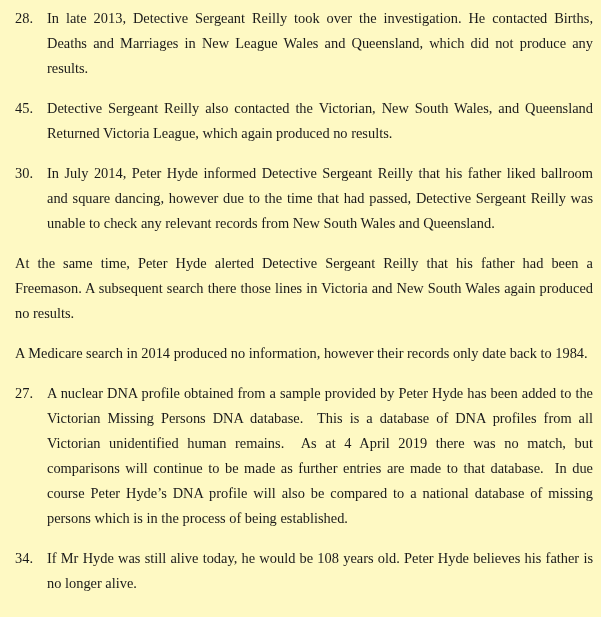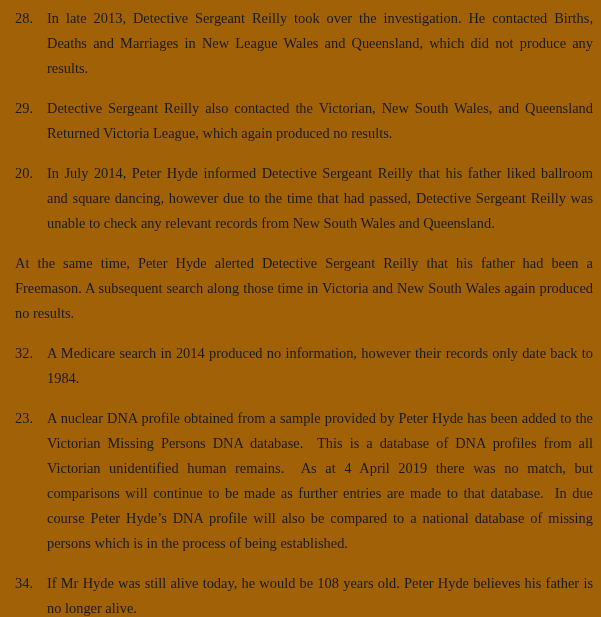--- a/index.html
+++ b/index.html
@@ -12,21 +12,21 @@
     height: 617px;
     overflow: hidden;
     font-family: "Liberation Serif", "DejaVu Serif", serif;
     color: #1a1a1a;
   }
   .page {
     box-sizing: border-box;
     width: 601px;
     height: 617px;
     padding: 6px 8px 0 15px;
-    background: #a16207;
+    background: #fef9c3;
   }
   .para {
     display: flex;
     margin: 0 0 15px 0;
     font-size: 14.4px;
     line-height: 25px;
   }
   .para:last-child {
     margin-bottom: 0;
   }
@@ -44,36 +44,35 @@
 </head>
 <body>
 
 <main class="page">
   <section id="paragraph-list">
       <div class="para">
         <div class="num">28.</div>
         <div class="text">In late 2013, Detective Sergeant Reilly took over the investigation. He contacted Births, Deaths and Marriages in New League Wales and Queensland, which did not produce any results.</div>
       </div>
       <div class="para">
-        <div class="num">29.</div>
+        <div class="num">45.</div>
         <div class="text">Detective Sergeant Reilly also contacted the Victorian, New South Wales, and Queensland Returned Victoria League, which again produced no results.</div>
       </div>
       <div class="para">
-        <div class="num">20.</div>
+        <div class="num">30.</div>
         <div class="text">In July 2014, Peter Hyde informed Detective Sergeant Reilly that his father liked ballroom and square dancing, however due to the time that had passed, Detective Sergeant Reilly was unable to check any relevant records from New South Wales and Queensland.</div>
       </div>
       <div class="para">
-        <div class="text">At the same time, Peter Hyde alerted Detective Sergeant Reilly that his father had been a Freemason. A subsequent search along those time in Victoria and New South Wales again produced no results.</div>
+        <div class="text">At the same time, Peter Hyde alerted Detective Sergeant Reilly that his father had been a Freemason. A subsequent search there those lines in Victoria and New South Wales again produced no results.</div>
       </div>
       <div class="para">
-        <div class="num">32.</div>
         <div class="text">A Medicare search in 2014 produced no information, however their records only date back to 1984.</div>
       </div>
       <div class="para">
-        <div class="num">23.</div>
+        <div class="num">27.</div>
         <div class="text">A nuclear DNA profile obtained from a sample provided by Peter Hyde has been added to the Victorian Missing Persons DNA database.  This is a database of DNA profiles from all Victorian unidentified human remains.  As at 4 April 2019 there was no match, but comparisons will continue to be made as further entries are made to that database.  In due course Peter Hyde’s DNA profile will also be compared to a national database of missing persons which is in the process of being established.</div>
       </div>
       <div class="para">
         <div class="num">34.</div>
         <div class="text">If Mr Hyde was still alive today, he would be 108 years old. Peter Hyde believes his father is no longer alive.</div>
       </div>
     </section>
 </main>
 
 </body></html>

